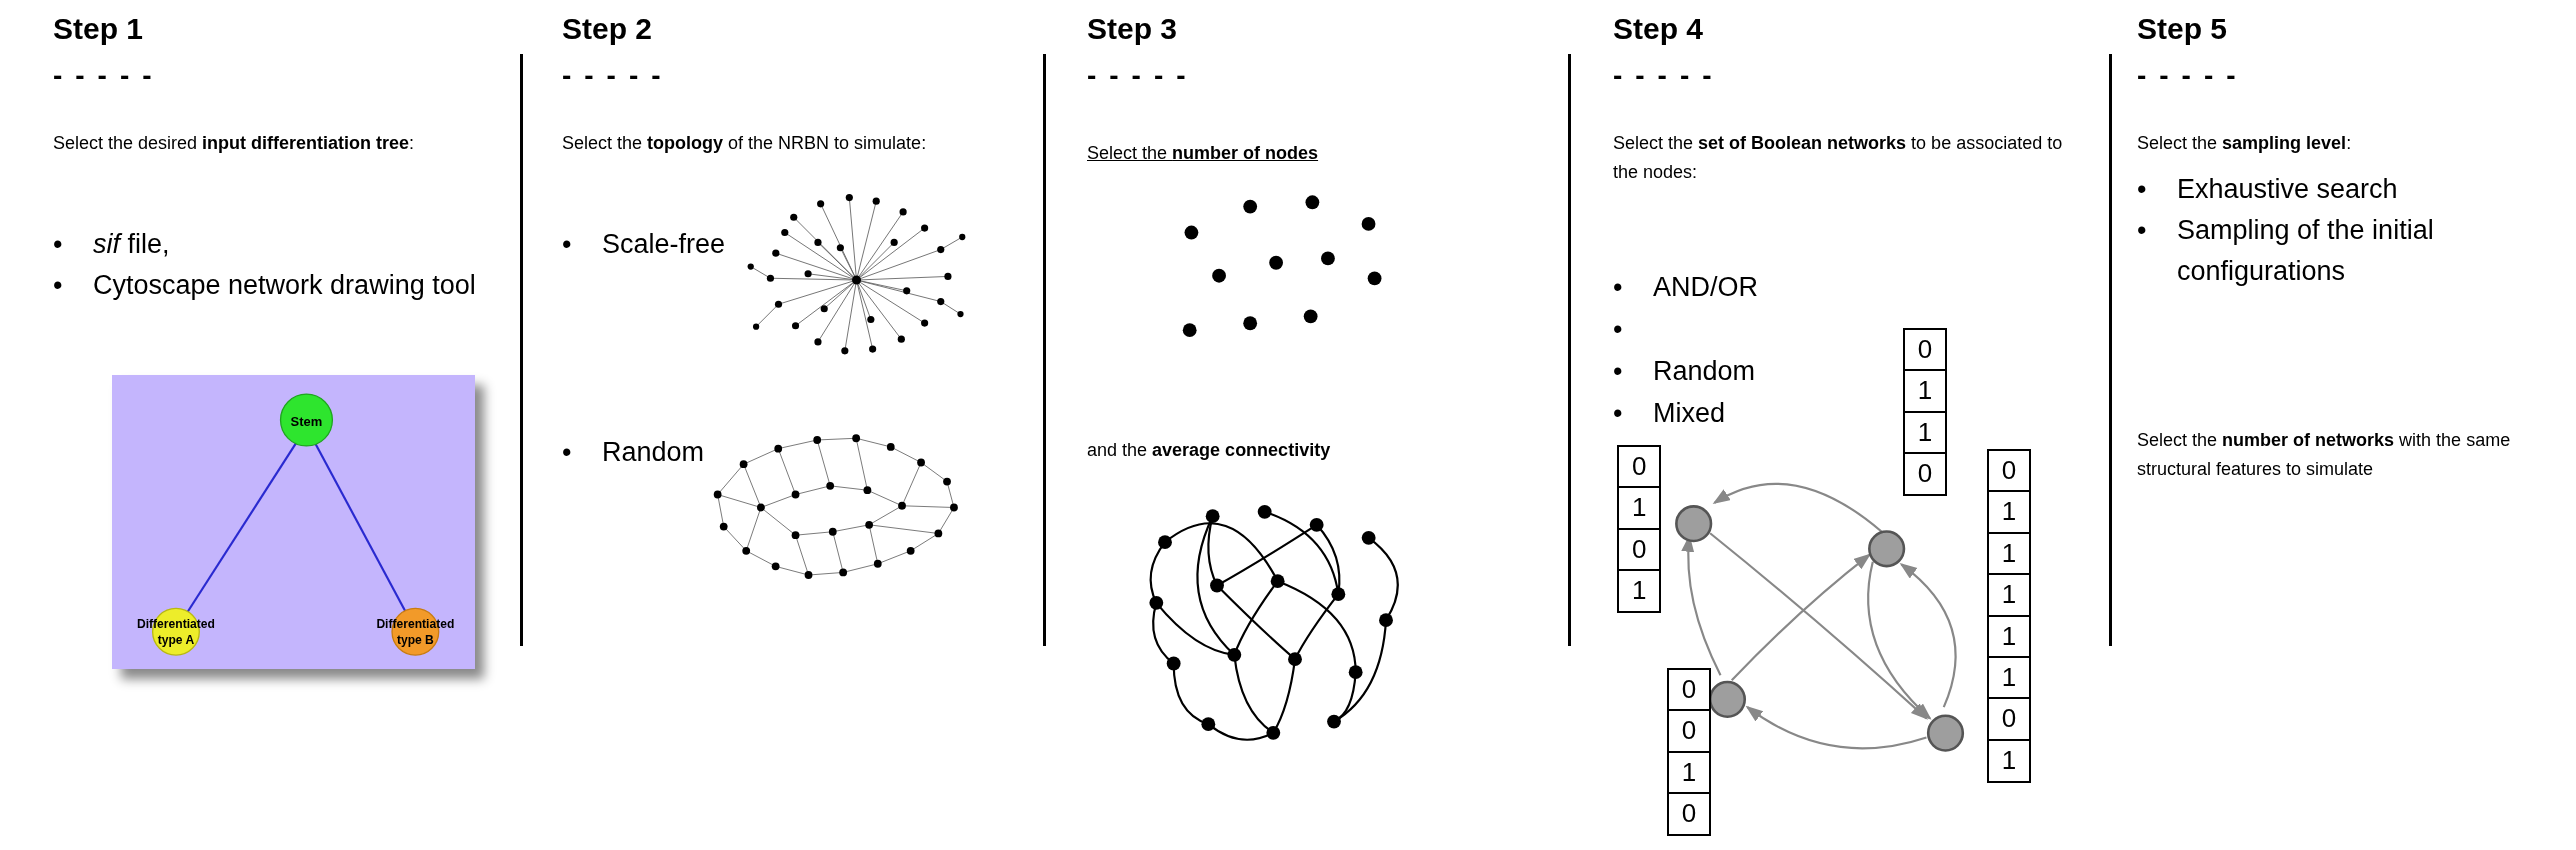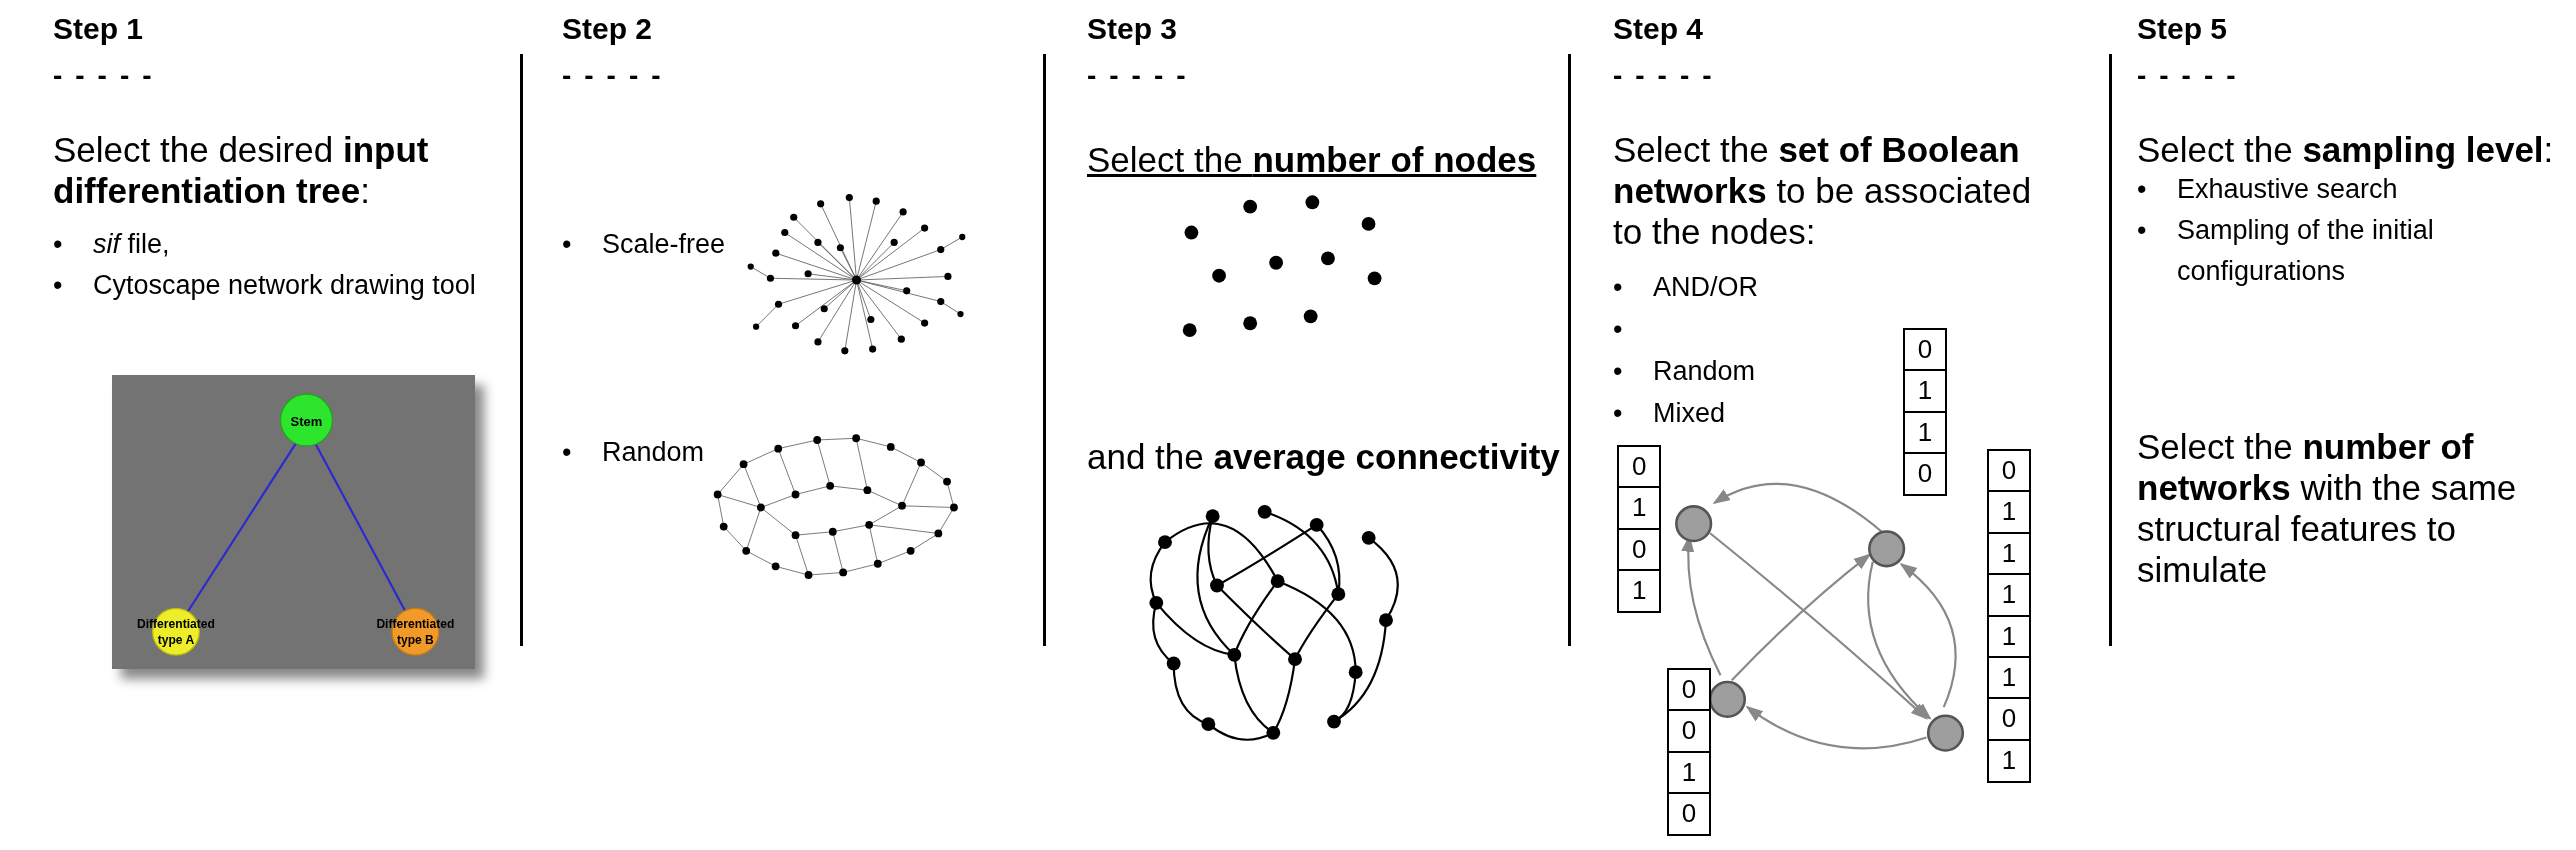--- a/index.html
+++ b/index.html
@@ -7,32 +7,32 @@
   body {
     position:relative;
     width:2576px; height:851px;
     overflow:hidden;
     font-family:"Liberation Sans", sans-serif;
     color:#000;
   }
   .col { position:absolute; top:12px; }
   .step-title { font-size:30px; font-weight:bold; }
   .dashes { font-size:28px; font-weight:bold; letter-spacing:2.6px; margin-top:14px; }
-  .para { position:absolute; font-size:35px; line-height:41px; }
+  .para { position:absolute; font-size:18px; line-height:29px; }
   .bullets { position:absolute; font-size:27px; line-height:41px; }
   .bullet { display:flex; }
   .bullet .dot { width:40px; flex:0 0 40px; }
   .bullet .btxt { flex:1; }
   .divider { position:absolute; top:54px; height:592px; width:2.6px; background:#000; }
 
   
   .tree-box {
     position:absolute; left:59px; top:363px;
     width:363px; height:294px;
-    background:#737373;
+    background:#c4b5fd;
     box-shadow:8.7px 10.4px 10.4px #8a8a8a;
   }
   .tree-box svg { position:absolute; left:0; top:0; }
   .tree-label { font-weight:bold; font-size:15px; }
   .tree-label-sm { font-weight:bold; font-size:14px; }
 
   .figure { position:absolute; }
 
   
   .ttable { position:absolute; z-index:5; }
@@ -86,20 +86,21 @@
       <text x="351" y="293" text-anchor="middle" class="tree-label-sm">Differentiated</text>
       <text x="351" y="311" text-anchor="middle" class="tree-label-sm">type B</text>
     </svg>
   </div>
 </div>
 
 <div class="col" style="left:562px; width:472px;">
   <div class="step-title">Step 2</div>
   <div class="dashes">- - - - -</div>
 
+  <div class="para" style="top:117px; width:389px;"><span>Select the </span><b>topology</b><span> of the NRBN to simulate:</span></div>
 
   <div class="bullets" style="top:212px; width:260px;">
     <div class="bullet">
       <span class="dot">•</span>
       <div class="btxt">Scale-free</div>
     </div>
   </div>
 
   <svg class="figure" style="left:169px; top:169px;" width="251" height="216" viewBox="0 0 280 240">
     <g stroke="#666" stroke-width="1">

